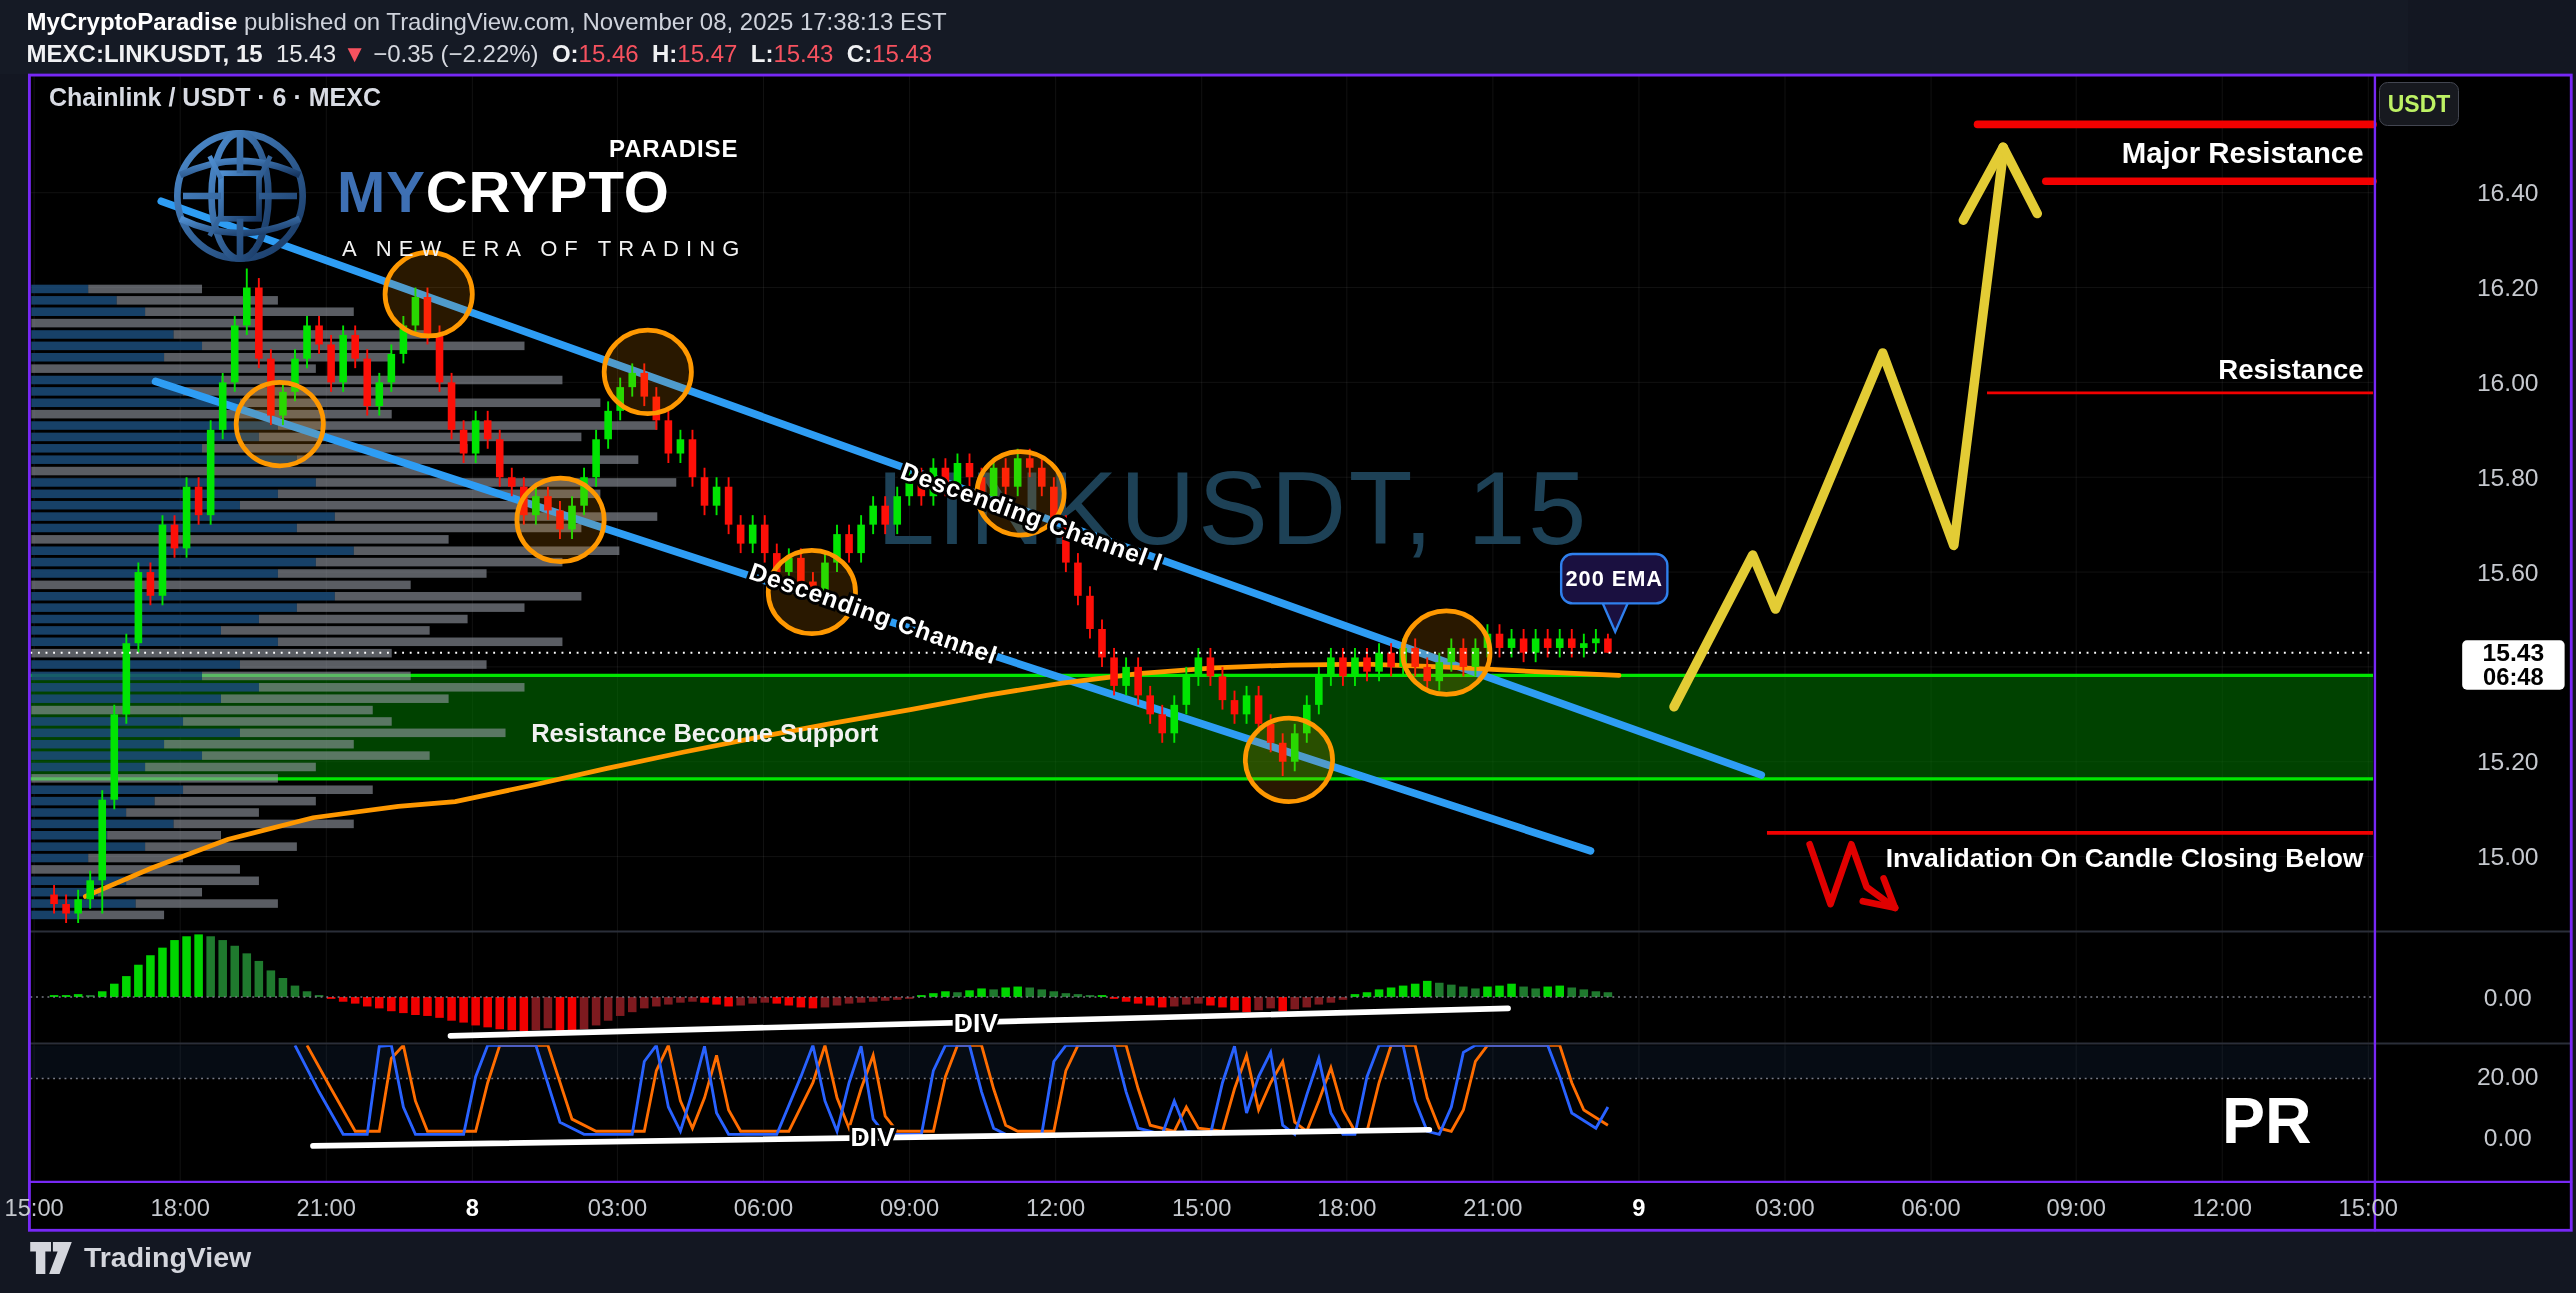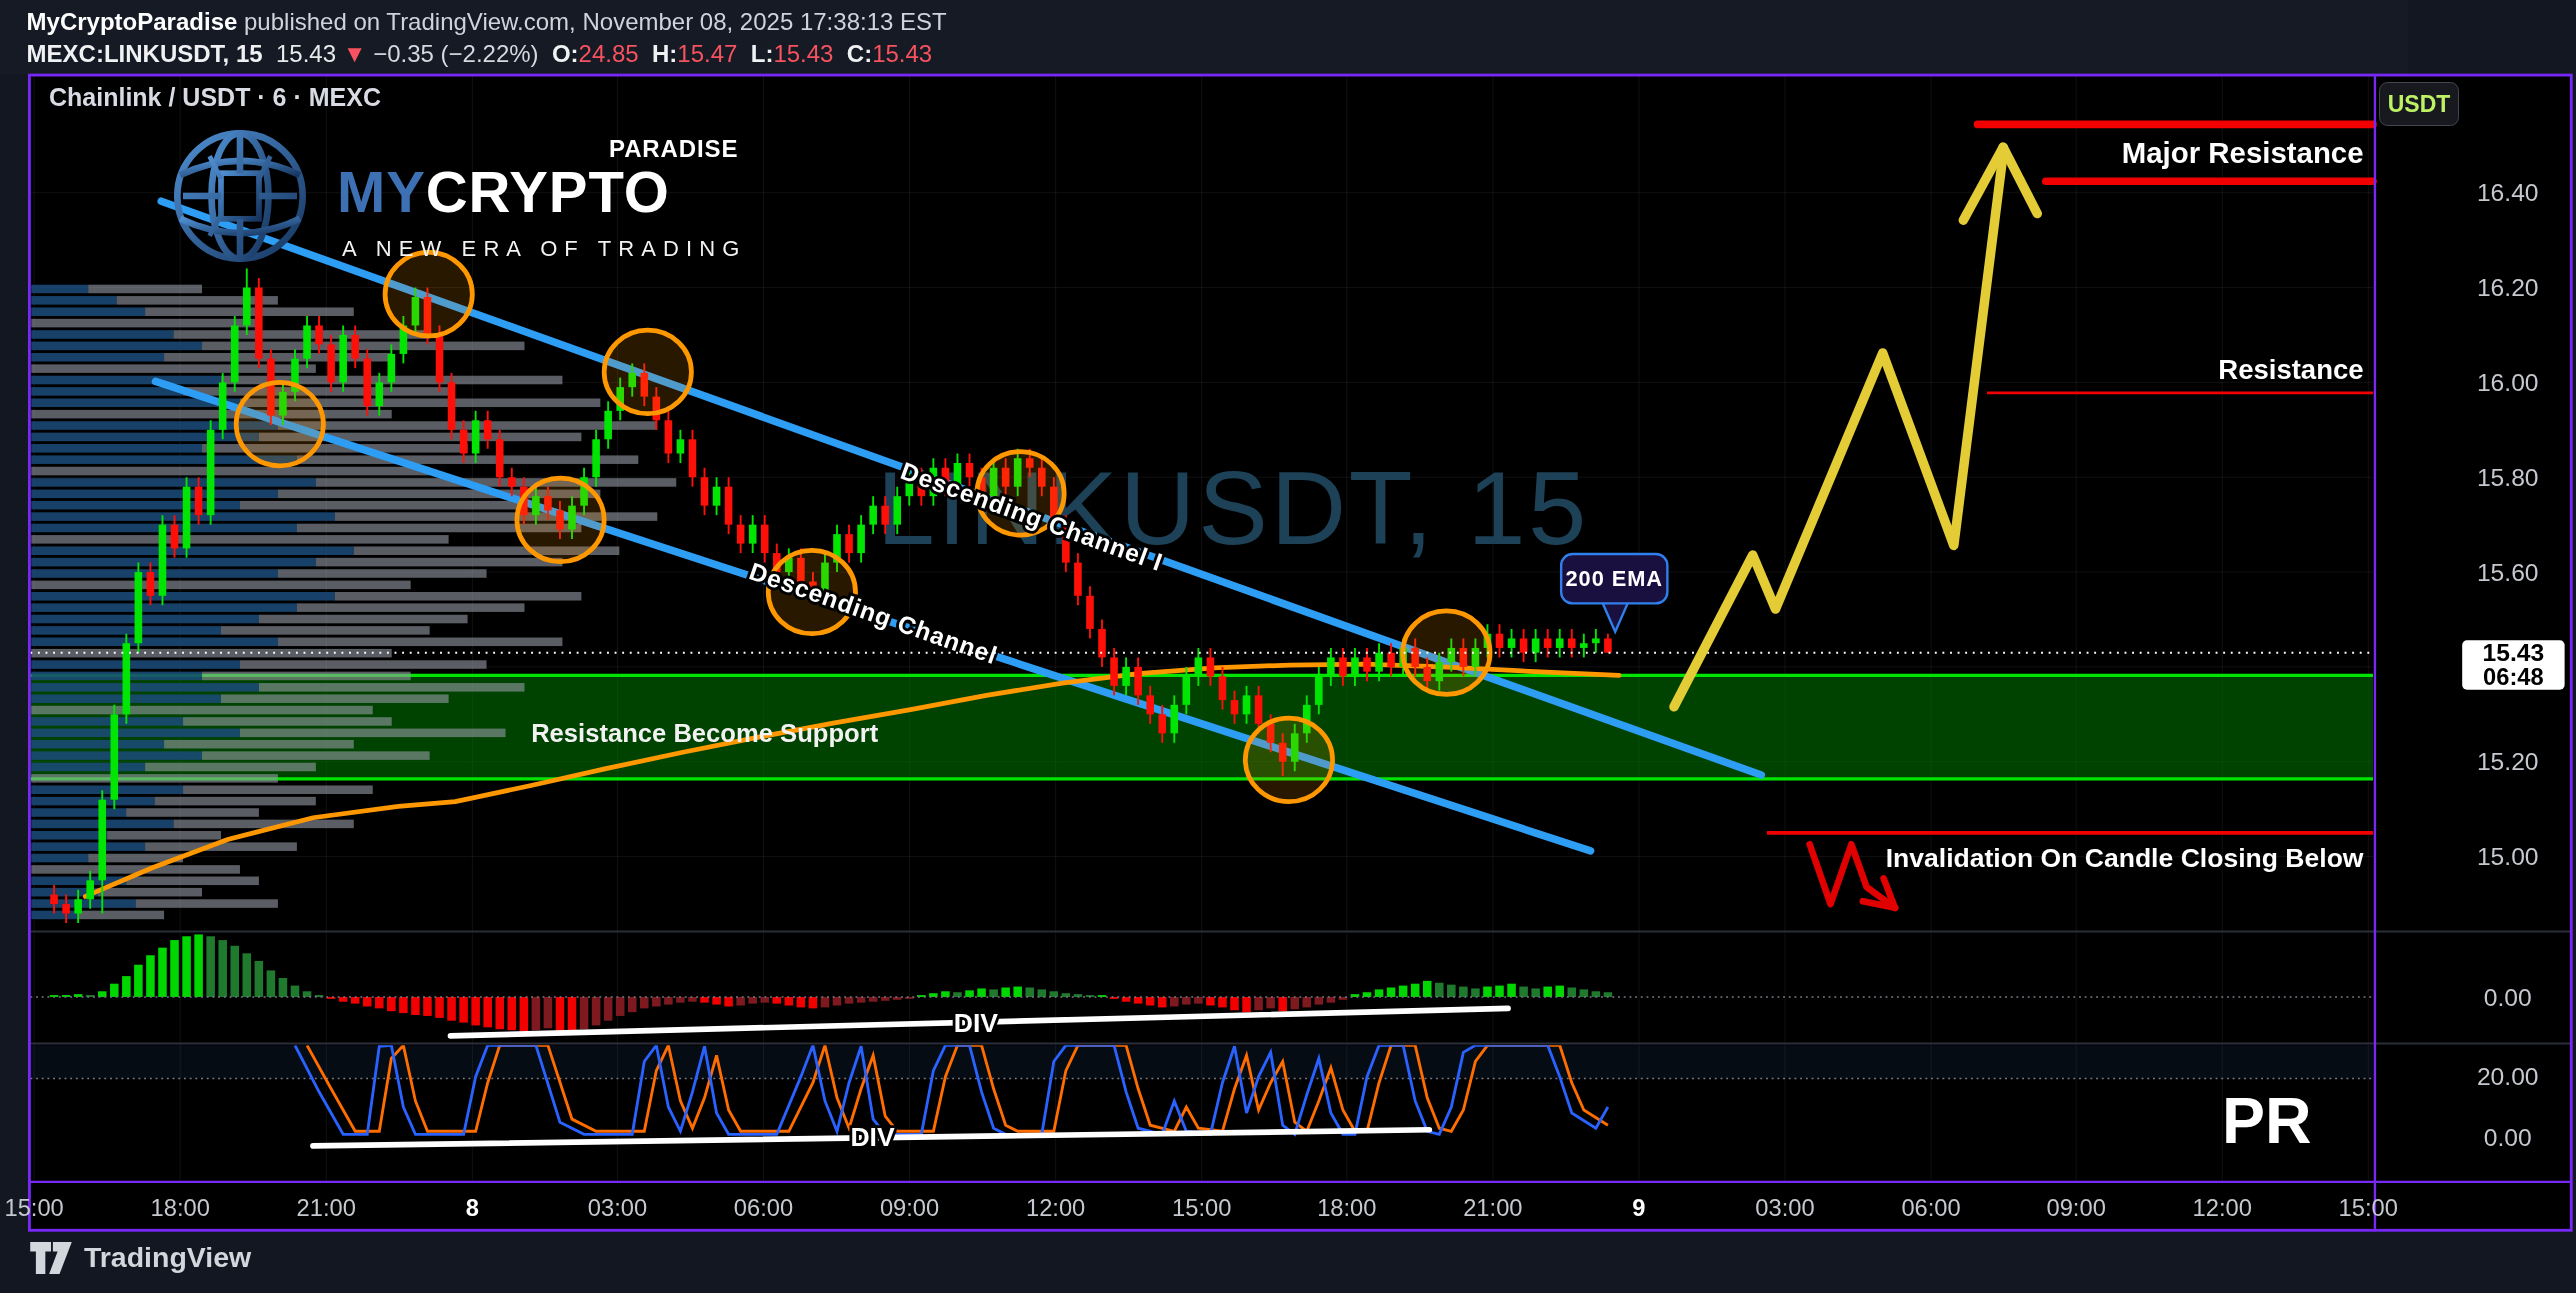--- a/index.html
+++ b/index.html
@@ -34,21 +34,21 @@
 </head>
 <body>
 
 <div class="abs" id="topbar">
   <div class="abs" id="pubLine"><b>MyCryptoParadise</b><span> published on TradingView.com, November 08, 2025 17:38:13 EST</span></div>
   <div class="abs" id="symLine">
     <span class="b">MEXC:LINKUSDT, 15</span>&nbsp;
     <span>15.43</span>
     <span class="red">▼</span>
     <span class="chg">−0.35 (−2.22%)</span>&nbsp;
-    <span class="b">O:</span><span class="red">24.85</span>&nbsp;
+    <span class="b">O:</span><span class="red">15.46</span>&nbsp;
     <span class="b">H:</span><span class="red">15.47</span>&nbsp;
     <span class="b">L:</span><span class="red">15.43</span>&nbsp;
     <span class="b">C:</span><span class="red">15.43</span>
   </div>
 </div>
 
 <svg class="abs" id="chartSvg" width="2576" height="1294" viewBox="0 0 2716 1364">
     <rect x="30" y="78" width="2682" height="1220" fill="#000"></rect>
     <defs>
       <clipPath id="mainClip">

